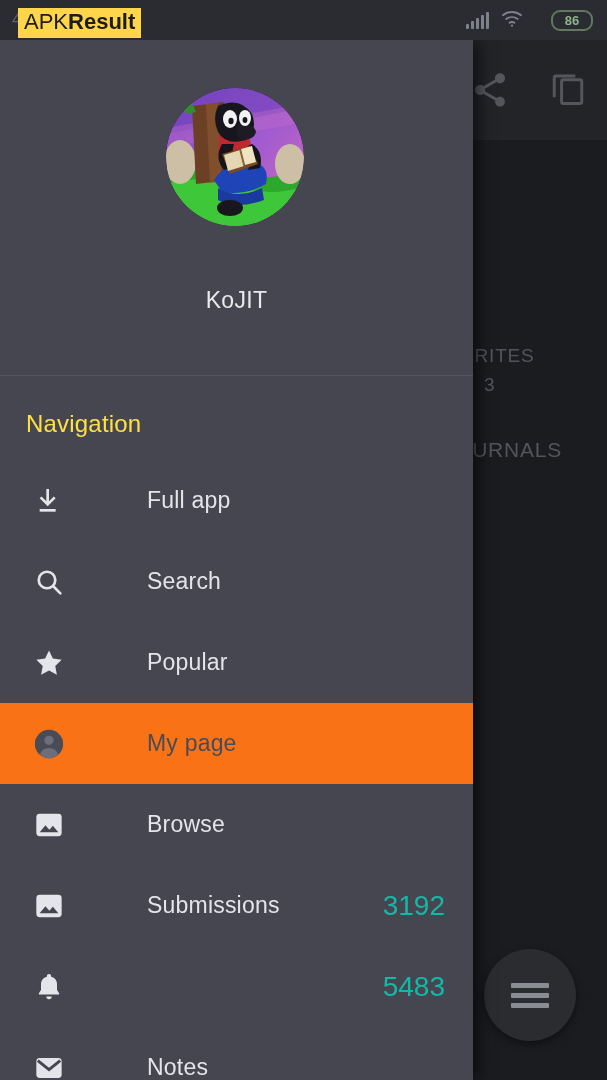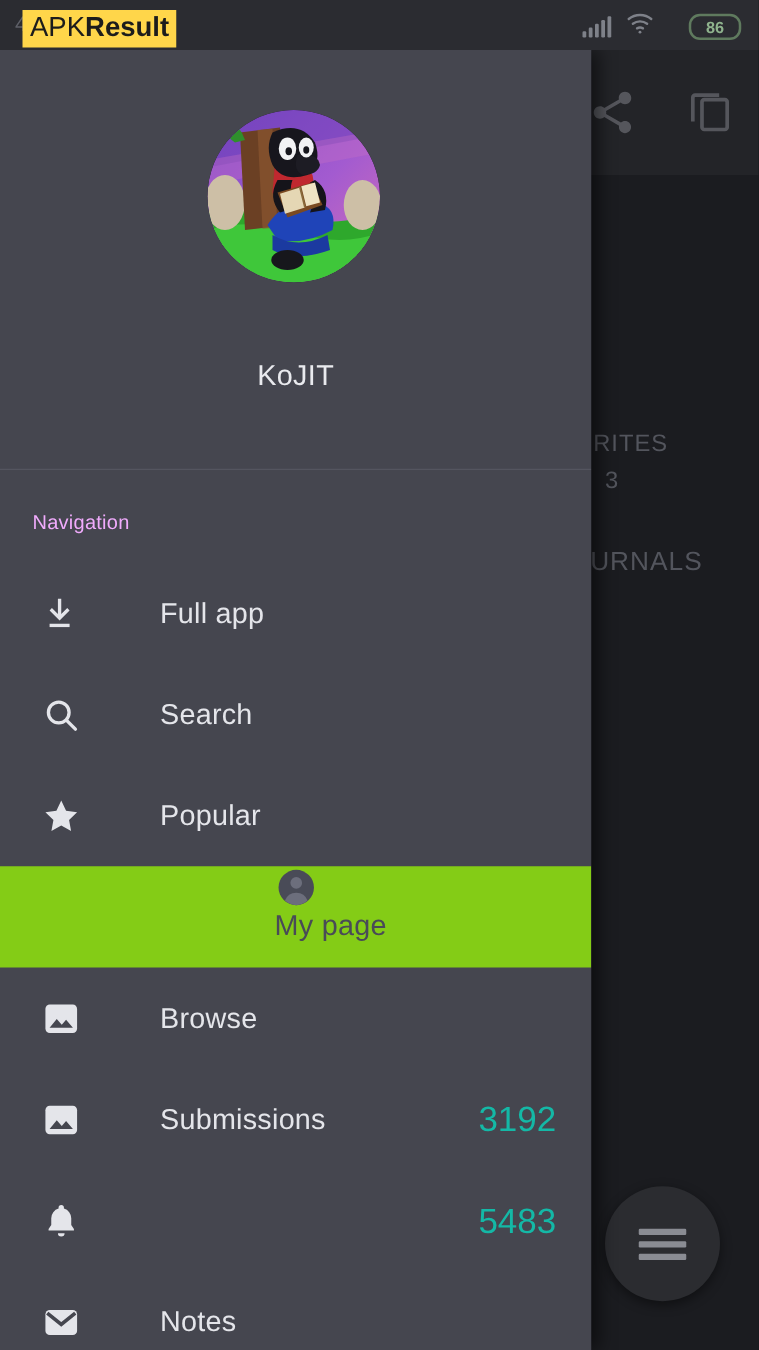--- a/index.html
+++ b/index.html
@@ -74,40 +74,40 @@
     padding:0 22px;
   }
   .stat {
     color:#eceef2; font-size:24px; letter-spacing:.3px; white-space:nowrap;
   }
 
   .divider { width:100%; height:1px; background:#54555f; }
 
   
   .nav-title {
-    color:#f0abfc; font-size:16px; padding:34px 0 0 26px; letter-spacing:.2px;
+    color:#fde047; font-size:24px; padding:34px 0 0 26px; letter-spacing:.2px;
   }
 
   .nav-list { margin-top:22px; }
 
   .nav-item {
     position:relative; display:flex; align-items:center;
     height:81px; padding:0 26px;
   }
   .nav-item .ico {
     width:46px; min-width:46px; display:flex; align-items:center; justify-content:center;
   }
   .nav-item .ico svg { display:block; }
   .nav-item .label {
-    margin-left:56px; color:#e4e5ea; font-size:23px; letter-spacing:.2px;
+    margin-left:75px; color:#e4e5ea; font-size:23px; letter-spacing:.2px;
   }
   .nav-item .count {
     position:absolute; right:28px; color:#14b8a6; font-size:28px;
   }
-  .nav-item.active { background:#84cc16;flex-direction:column; }
+  .nav-item.active { background:#f97316; }
   .nav-item.active .label { color:#494b57; }
   .nav-item.active .ico svg { fill:#494b57; }
 
   
   .statusbar {
     position:absolute; left:0; top:0; width:607px; height:40px;
     background:#2b2c31; z-index:40;
   }
   .sb-time {
     position:absolute; left:12px; top:10px; color:#5e6068; font-size:17px;

